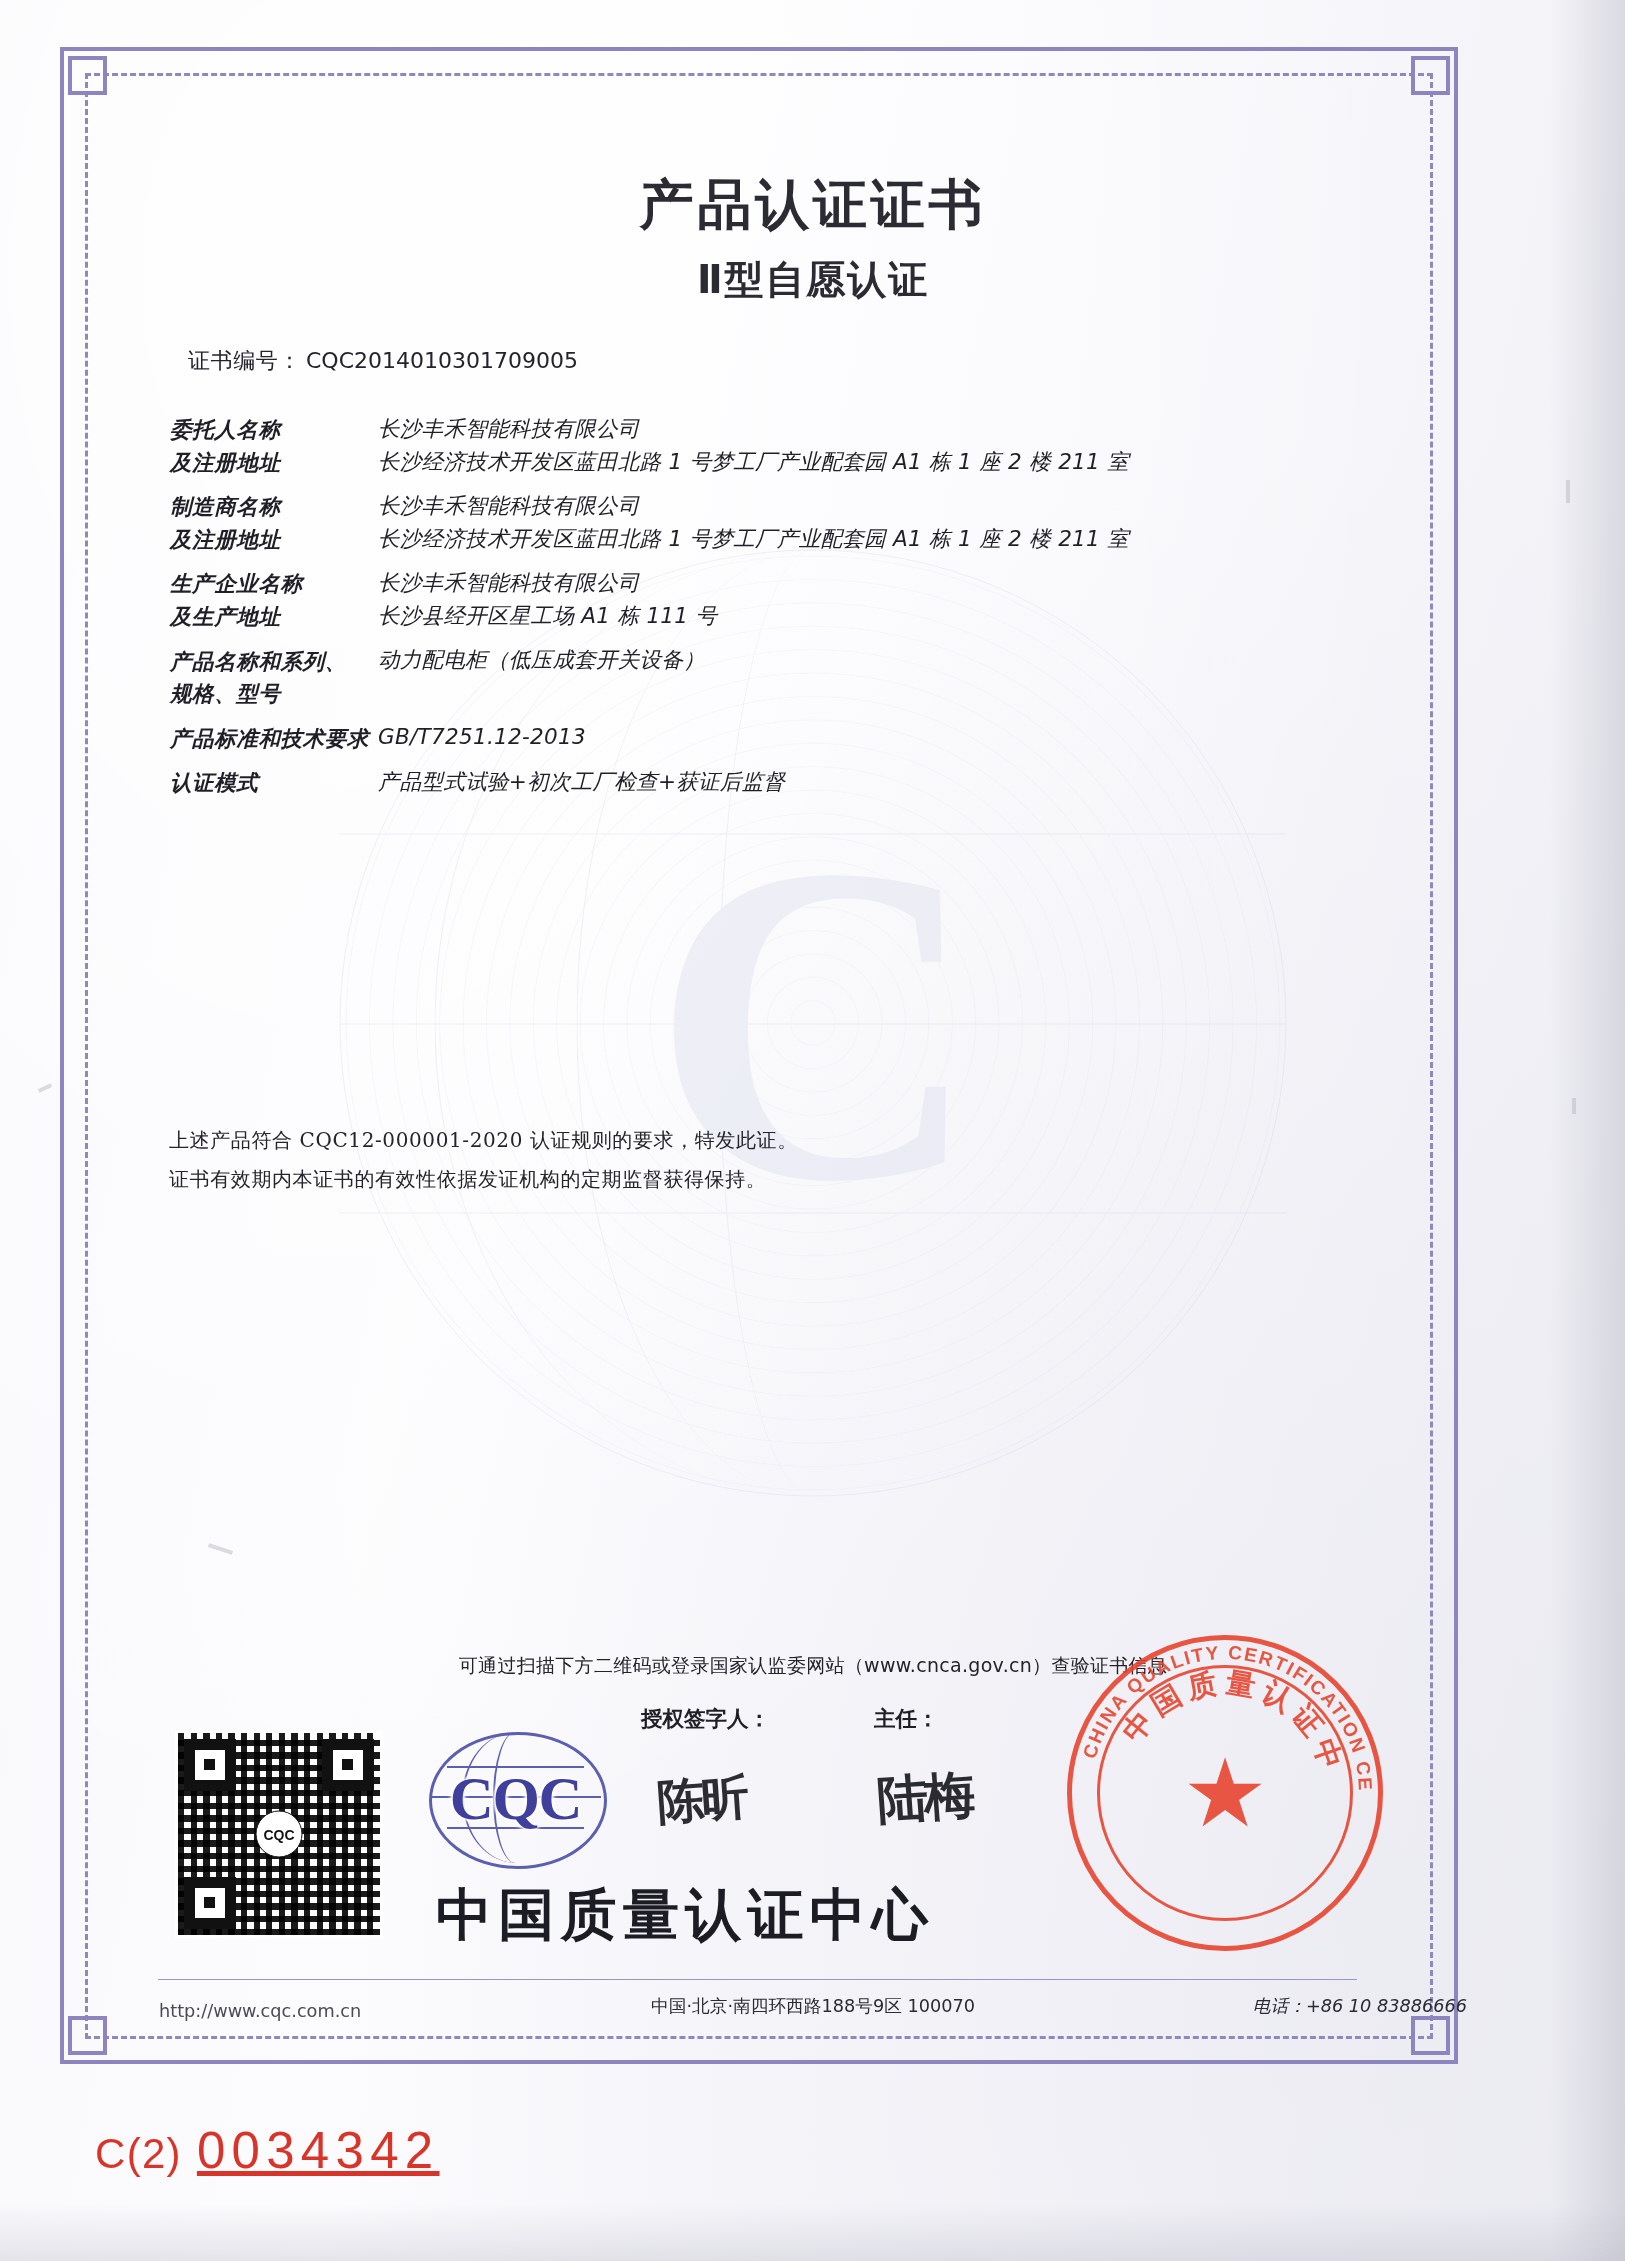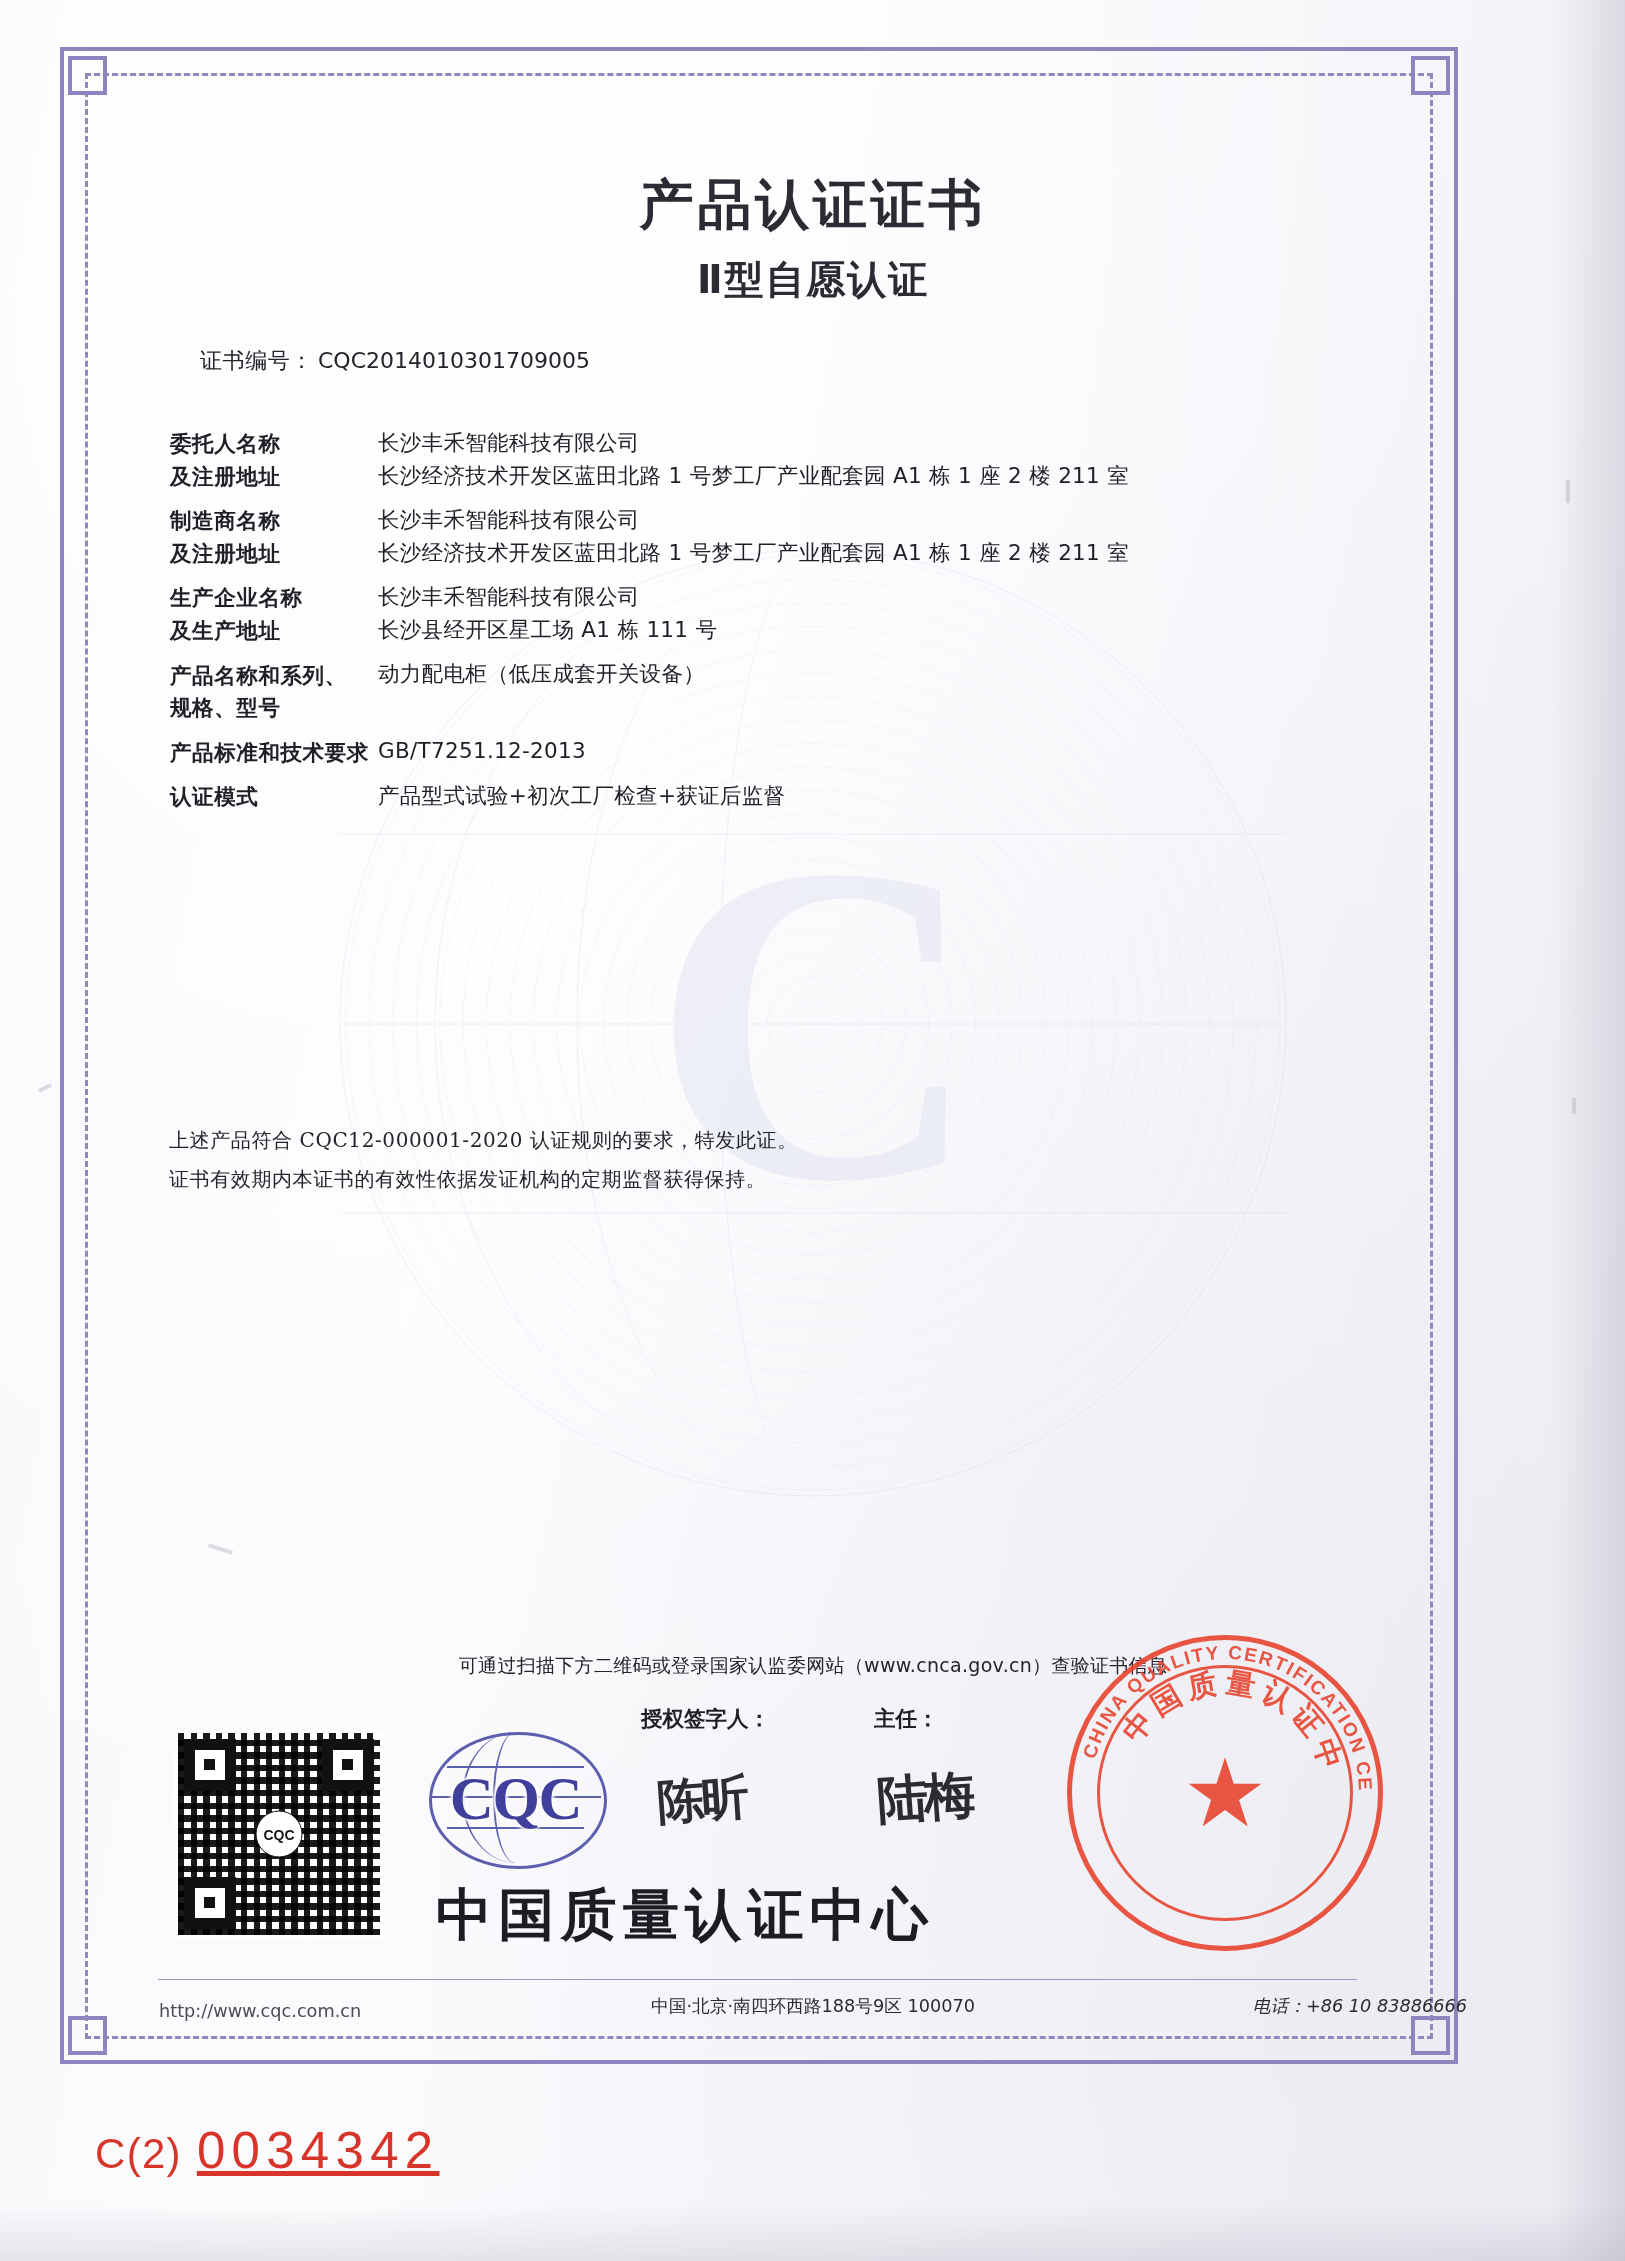--- a/index.html
+++ b/index.html
@@ -135,21 +135,21 @@
     font-size: 39px;
     font-weight: bold;
     color: #2b2b33;
     letter-spacing: 1.9px;
     font-family: "DejaVu Sans", sans-serif;
   }
 
   
   .cert-no {
     position: absolute;
-    left: 200px;
+    left: 188px;
     top: 346px;
     font-size: 22px;
     color: #23232b;
     font-family: "DejaVu Sans", sans-serif;
   }
   .cert-no .label { letter-spacing: 0.6px; }
   .cert-no .value { margin-left: 5px; }
 
   .issue-block {
     position: absolute;
@@ -159,22 +159,23 @@
     color: #23232b;
     font-family: "DejaVu Sans", sans-serif;
     line-height: 1.55;
   }
   .issue-block .row { white-space: nowrap; }
 
   
   .fields {
     position: absolute;
     left: 170px;
-    top: 432px;
+    top: 418px;
     width: 1174px;
+    font-style: italic;
   }
   .field-group {
     margin-bottom: 21.5px;
     position: relative;
   }
   .field-line {
     display: flex;
     align-items: flex-start;
     line-height: 1.0;
     margin-bottom: 10px;

